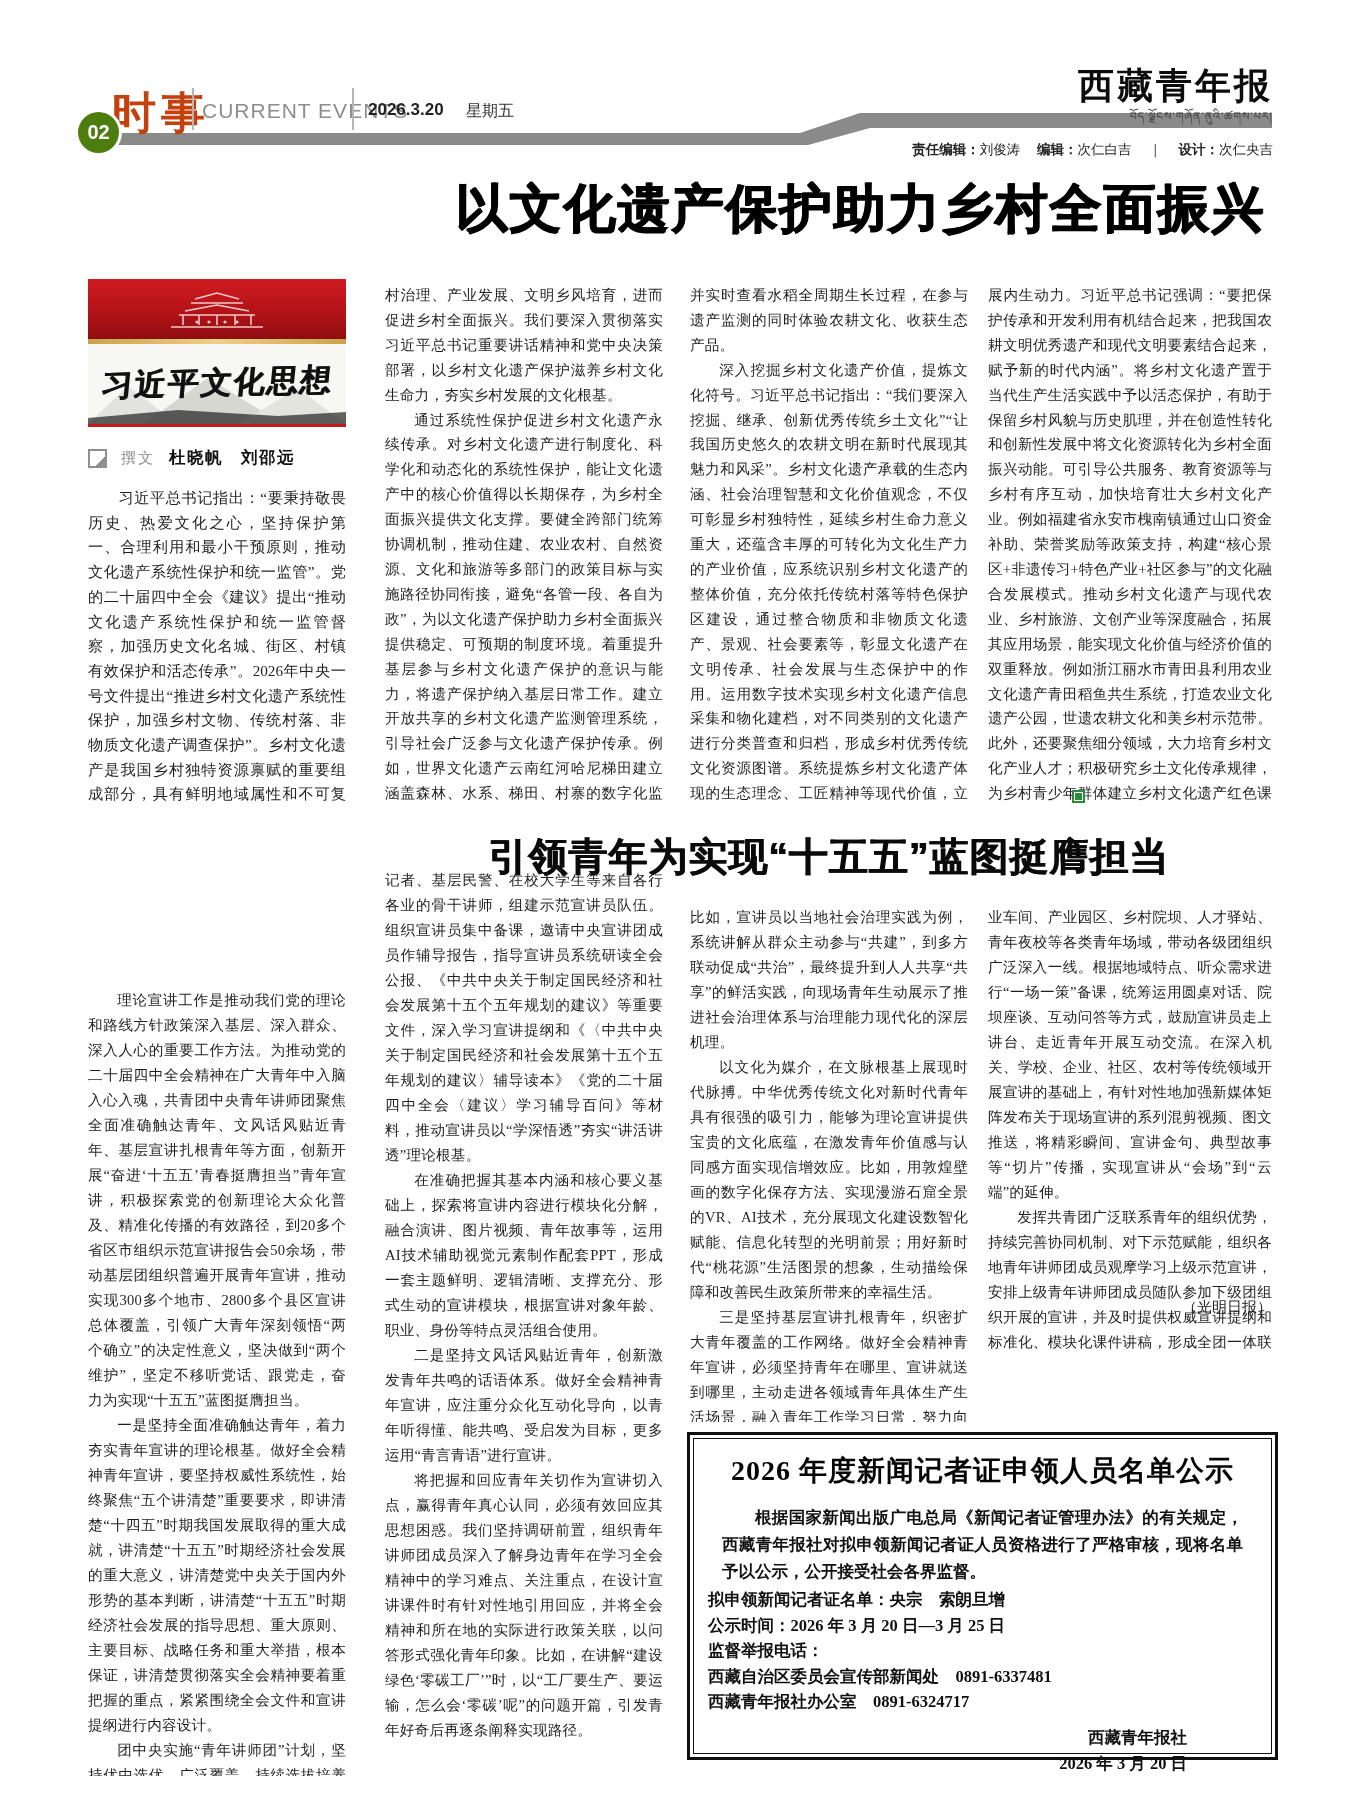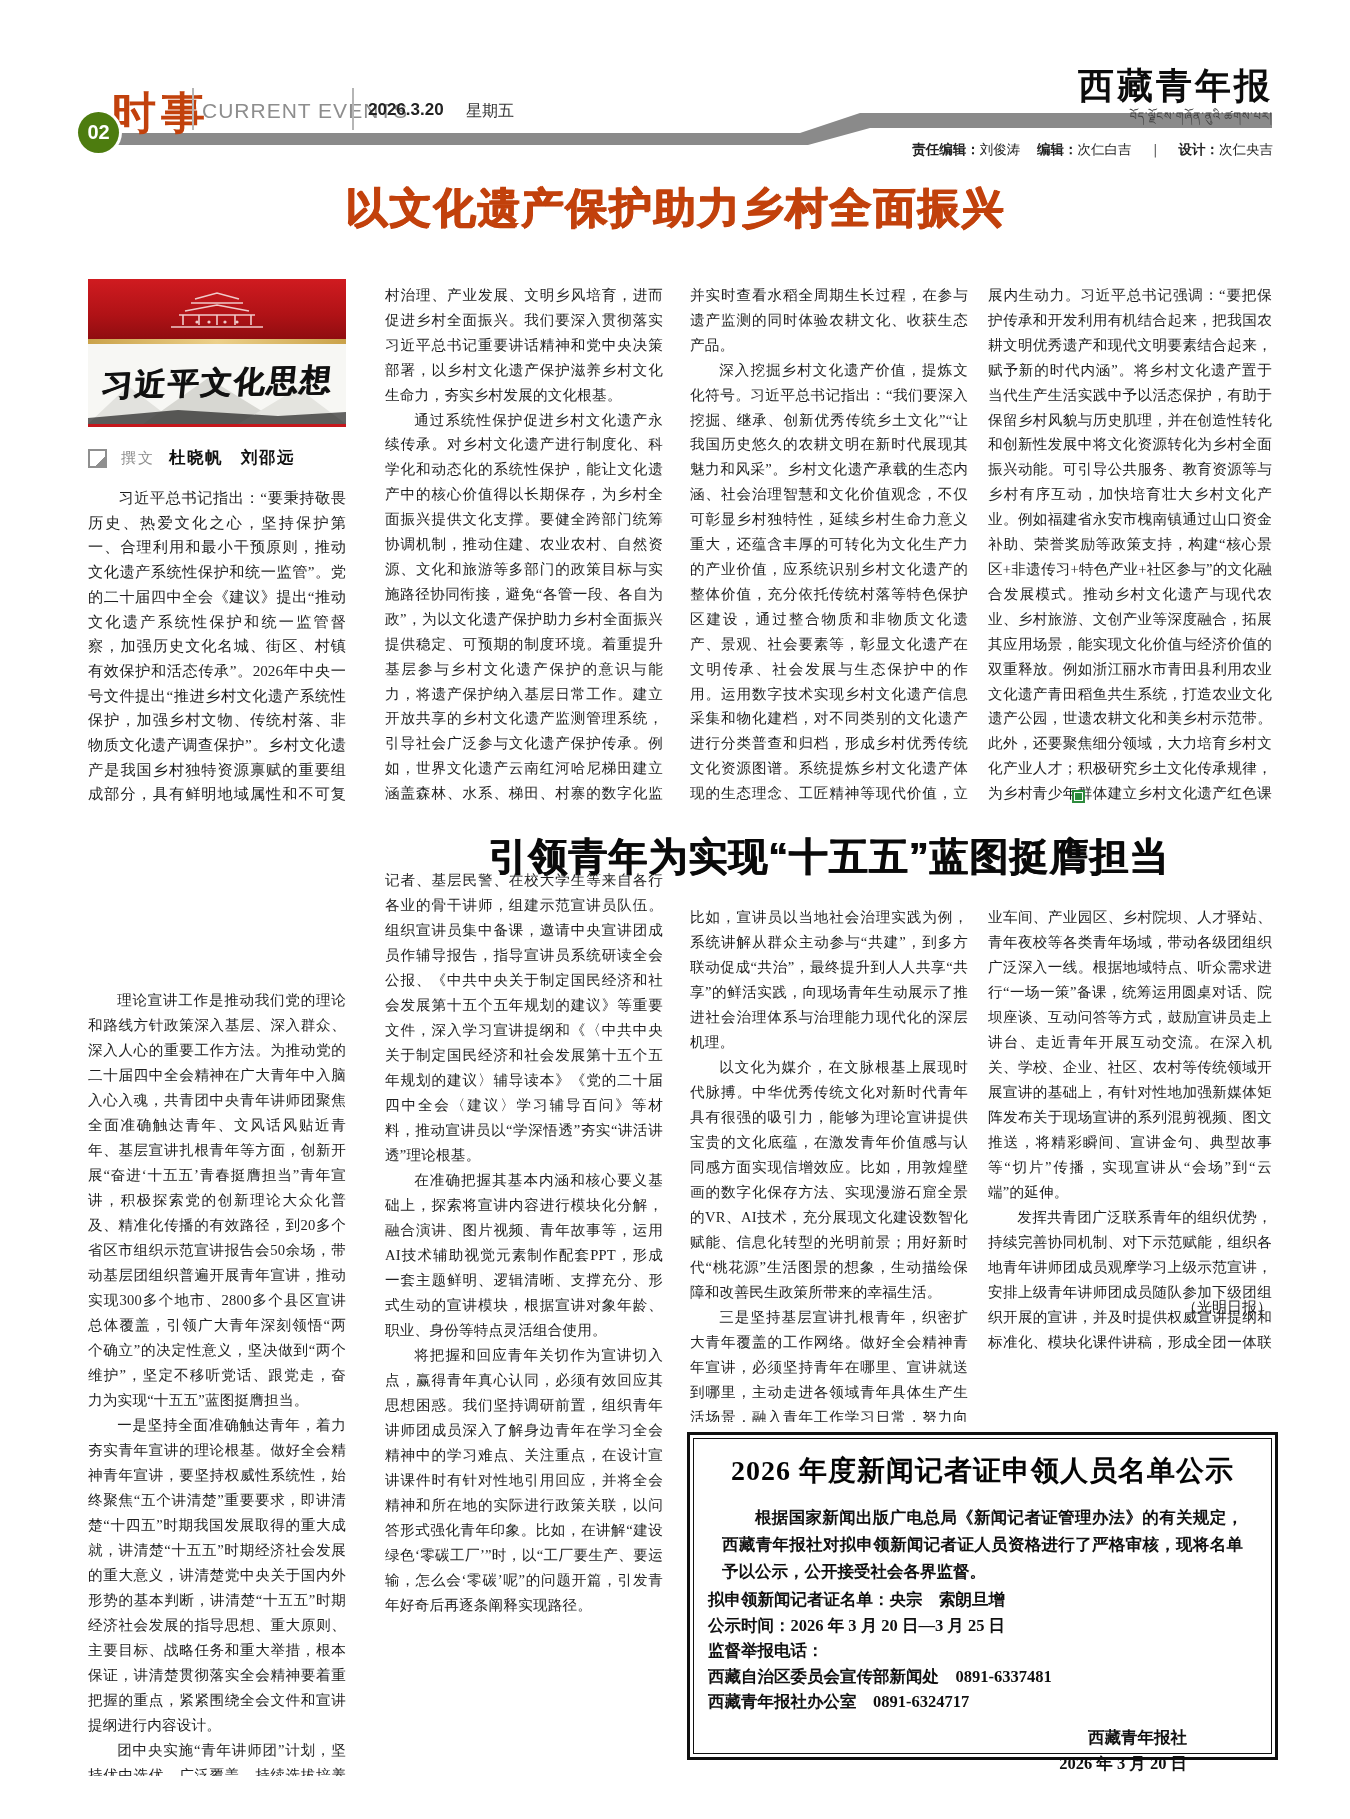--- a/index.html
+++ b/index.html
@@ -17,22 +17,22 @@
   .weekday{left:466px;top:101px;font-size:16px;color:#333;}
   .pagecircle{left:78px;top:112px;width:41px;height:41px;border-radius:50%;background:#4d7c0f;
               color:#fff;font-family:"Liberation Sans","DejaVu Sans",sans-serif;font-weight:700;
               font-size:20px;display:flex;align-items:center;justify-content:center;z-index:3;
               box-shadow:0 0 0 3px #fff;}
   .papername{right:77px;top:62px;font-size:36px;font-weight:700;letter-spacing:3px;color:#0c0c0c;}
   .tibetan{right:77px;top:104px;font-size:11px;color:#3a3a3a;letter-spacing:1px;}
   .credits{right:77px;top:141px;font-size:13.5px;color:#222;}
   .credits b{font-family:"Liberation Sans","DejaVu Sans",sans-serif;}
   
-  .h1{left:85px;top:176px;width:1180px;text-align:center;font-size:42px;line-height:64px;
-      font-family:"Liberation Sans","DejaVu Sans",sans-serif;font-weight:900;color:#c2410c;
+  .h1{left:85px;top:176px;width:1180px;text-align:right;font-size:52px;line-height:64px;
+      font-family:"Liberation Sans","DejaVu Sans",sans-serif;font-weight:900;color:#000000;
       letter-spacing:2px;text-shadow:1.4px 0 0 currentColor,0 0.8px 0 currentColor;}
   .h2{left:385px;top:834px;width:887px;text-align:center;font-size:39px;line-height:46px;
       font-family:"Liberation Sans","DejaVu Sans",sans-serif;font-weight:900;color:#0a0a0a;
       letter-spacing:1px;text-shadow:1px 0 0 currentColor;}
   
   .col{position:absolute;text-align:justify;overflow:hidden;color:#1f1f1f;}
   .col p{margin:0;text-indent:2em;}
   .col.cont p:first-child{text-indent:0;}
   .a1c{font-size:14.6px;line-height:24.9px;letter-spacing:0.2px;}
   .lead{font-size:15.2px;line-height:24.7px;}
@@ -162,20 +162,21 @@
   <div class="abs h2">引领青年为实现“十五五”蓝图挺膺担当</div>
 
   <div class="col a2c" style="left:88px;top:988px;width:258px;height:788px;">
       <p>理论宣讲工作是推动我们党的理论和路线方针政策深入基层、深入群众、深入人心的重要工作方法。为推动党的二十届四中全会精神在广大青年中入脑入心入魂，共青团中央青年讲师团聚焦全面准确触达青年、文风话风贴近青年、基层宣讲扎根青年等方面，创新开展“奋进‘十五五’青春挺膺担当”青年宣讲，积极探索党的创新理论大众化普及、精准化传播的有效路径，到20多个省区市组织示范宣讲报告会50余场，带动基层团组织普遍开展青年宣讲，推动实现300多个地市、2800多个县区宣讲总体覆盖，引领广大青年深刻领悟“两个确立”的决定性意义，坚决做到“两个维护”，坚定不移听党话、跟党走，奋力为实现“十五五”蓝图挺膺担当。</p>
       <p>一是坚持全面准确触达青年，着力夯实青年宣讲的理论根基。做好全会精神青年宣讲，要坚持权威性系统性，始终聚焦“五个讲清楚”重要要求，即讲清楚“十四五”时期我国发展取得的重大成就，讲清楚“十五五”时期经济社会发展的重大意义，讲清楚党中央关于国内外形势的基本判断，讲清楚“十五五”时期经济社会发展的指导思想、重大原则、主要目标、战略任务和重大举措，根本保证，讲清楚贯彻落实全会精神要着重把握的重点，紧紧围绕全会文件和宣讲提纲进行内容设计。</p>
       <p>团中央实施“青年讲师团”计划，坚持优中选优、广泛覆盖，持续选拔培养团中央、省、市三级青年讲师团成员，组织他们在集体学习、集体研讨、集体宣讲的互帮互学和实战配合中持续锻炼提升。着眼建设一支准确把握和宣讲全会精神的骨干队伍，团中央青年讲师团通过讲师互评、青年打分，筛选思政课教师、快递小哥、工程师、</p>
     </div>
   <div class="col a2c cont" style="left:385px;top:868px;width:278px;height:870px;">
       <p>记者、基层民警、在校大学生等来自各行各业的骨干讲师，组建示范宣讲员队伍。组织宣讲员集中备课，邀请中央宣讲团成员作辅导报告，指导宣讲员系统研读全会公报、《中共中央关于制定国民经济和社会发展第十五个五年规划的建议》等重要文件，深入学习宣讲提纲和《〈中共中央关于制定国民经济和社会发展第十五个五年规划的建议〉辅导读本》《党的二十届四中全会〈建议〉学习辅导百问》等材料，推动宣讲员以“学深悟透”夯实“讲活讲透”理论根基。</p>
       <p>在准确把握其基本内涵和核心要义基础上，探索将宣讲内容进行模块化分解，融合演讲、图片视频、青年故事等，运用AI技术辅助视觉元素制作配套PPT，形成一套主题鲜明、逻辑清晰、支撑充分、形式生动的宣讲模块，根据宣讲对象年龄、职业、身份等特点灵活组合使用。</p>
+      <p>二是坚持文风话风贴近青年，创新激发青年共鸣的话语体系。做好全会精神青年宣讲，应注重分众化互动化导向，以青年听得懂、能共鸣、受启发为目标，更多运用“青言青语”进行宣讲。</p>
       <p>将把握和回应青年关切作为宣讲切入点，赢得青年真心认同，必须有效回应其思想困惑。我们坚持调研前置，组织青年讲师团成员深入了解身边青年在学习全会精神中的学习难点、关注重点，在设计宣讲课件时有针对性地引用回应，并将全会精神和所在地的实际进行政策关联，以问答形式强化青年印象。比如，在讲解“建设绿色‘零碳工厂’”时，以“工厂要生产、要运输，怎么会‘零碳’呢”的问题开篇，引发青年好奇后再逐条阐释实现路径。</p>
     </div>
   <div class="col a2c cont" style="left:690px;top:905px;width:278px;height:517px;">
       <p>比如，宣讲员以当地社会治理实践为例，系统讲解从群众主动参与“共建”，到多方联动促成“共治”，最终提升到人人共享“共享”的鲜活实践，向现场青年生动展示了推进社会治理体系与治理能力现代化的深层机理。</p>
       <p>以文化为媒介，在文脉根基上展现时代脉搏。中华优秀传统文化对新时代青年具有很强的吸引力，能够为理论宣讲提供宝贵的文化底蕴，在激发青年价值感与认同感方面实现信增效应。比如，用敦煌壁画的数字化保存方法、实现漫游石窟全景的VR、AI技术，充分展现文化建设数智化赋能、信息化转型的光明前景；用好新时代“桃花源”生活图景的想象，生动描绘保障和改善民生政策所带来的幸福生活。</p>
       <p>三是坚持基层宣讲扎根青年，织密扩大青年覆盖的工作网络。做好全会精神青年宣讲，必须坚持青年在哪里、宣讲就送到哪里，主动走进各领域青年具体生产生活场景，融入青年工作学习日常，努力向基层一线、青年身边延伸。</p>
     </div>
   <div class="col a2c cont" style="left:988px;top:905px;width:284px;height:450px;">
       <p>业车间、产业园区、乡村院坝、人才驿站、青年夜校等各类青年场域，带动各级团组织广泛深入一线。根据地域特点、听众需求进行“一场一策”备课，统筹运用圆桌对话、院坝座谈、互动问答等方式，鼓励宣讲员走上讲台、走近青年开展互动交流。在深入机关、学校、企业、社区、农村等传统领域开展宣讲的基础上，有针对性地加强新媒体矩阵发布关于现场宣讲的系列混剪视频、图文推送，将精彩瞬间、宣讲金句、典型故事等“切片”传播，实现宣讲从“会场”到“云端”的延伸。</p>
       <p>发挥共青团广泛联系青年的组织优势，持续完善协同机制、对下示范赋能，组织各地青年讲师团成员观摩学习上级示范宣讲，安排上级青年讲师团成员随队参加下级团组织开展的宣讲，并及时提供权威宣讲提纲和标准化、模块化课件讲稿，形成全团一体联动宣讲全会精神的态势，引领广大青年在为实现“十五五”蓝图挺膺担当的火热实践中追逐青春梦想。</p>

